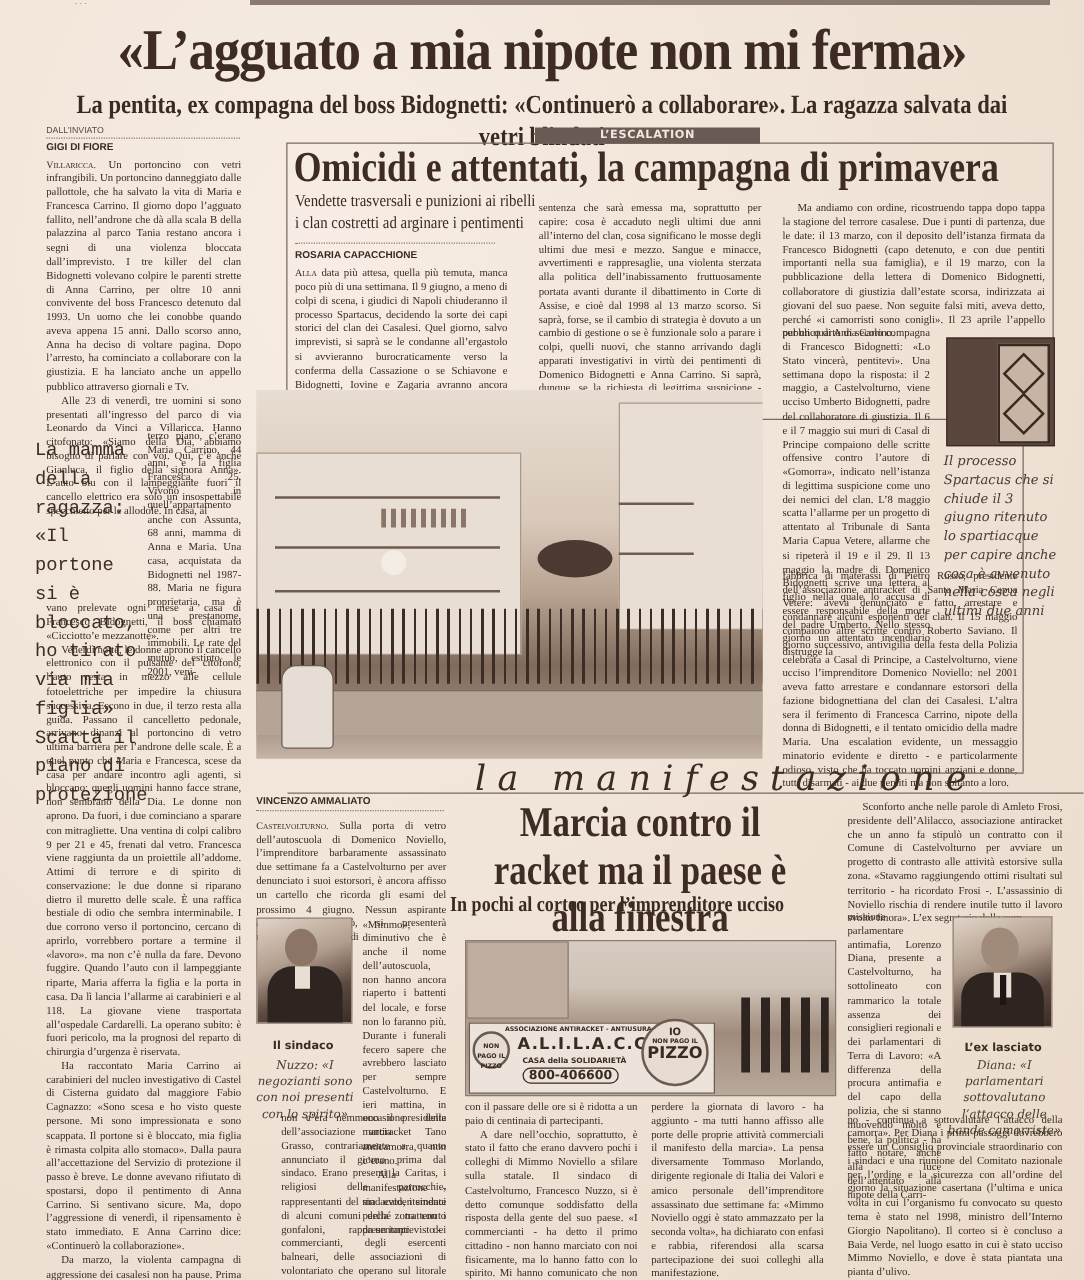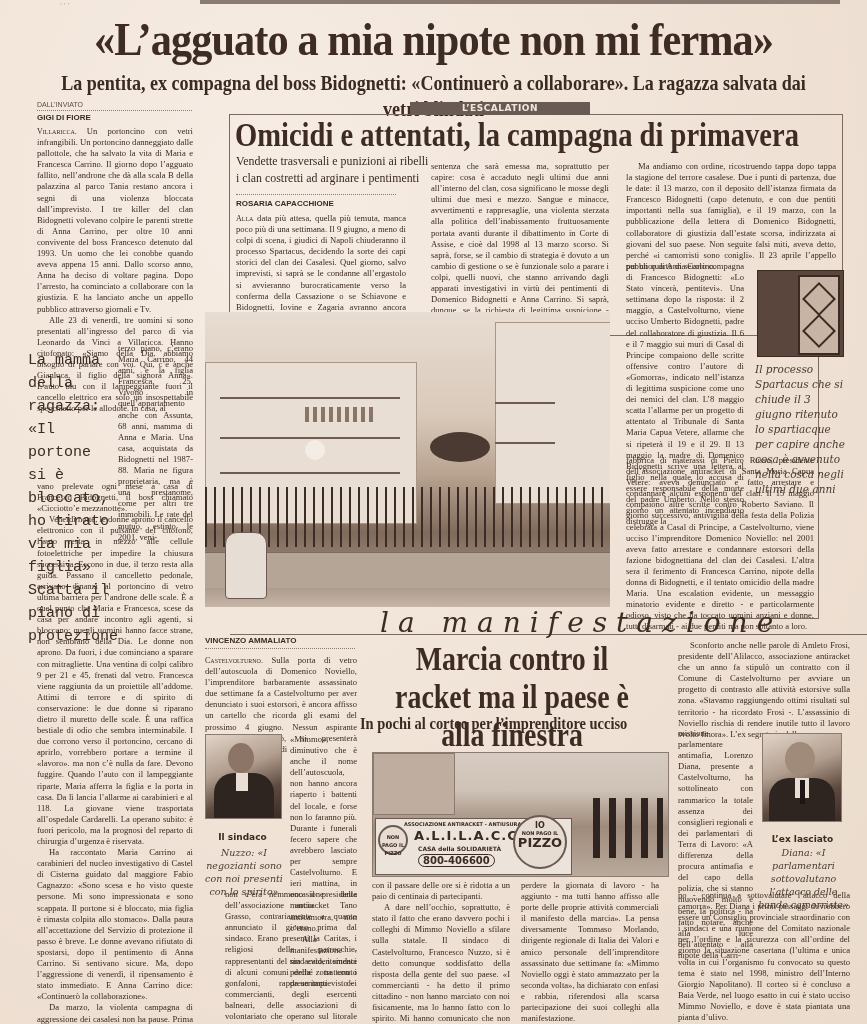--- a/index.html
+++ b/index.html
@@ -37,21 +37,21 @@
   .body p { margin:0; text-indent:12px; }
   .body p.first { text-indent:0; }
   .smallcaps { font-variant:small-caps; font-size:8px; }
 
   .pullquote {
     font-family:Liberation Mono, monospace; font-size:15px; line-height:23px; color:#3d2b24;
   }
 
   .escal-box { left:229px; top:114px; width:612px; height:220px; border:1px solid #7a6a62; }
   .escal-tag {
-    left:410px; top:102px; width:180px; height:13px; background:#6a5a54; color:#f2e6dc;
+    left:428px; top:102px; width:180px; height:13px; background:#6a5a54; color:#f2e6dc;
     font-family:"DejaVu Sans", sans-serif; font-weight:bold; font-size:9px; text-align:center; line-height:13px; letter-spacing:0.5px;
   }
   .escal-title {
     left:235px; top:115px; width:600px; font-family:"Liberation Serif", serif; font-weight:bold;
     font-size:34px; line-height:40px; color:#3d2b24; transform:scaleX(0.84); transform-origin:left; white-space:nowrap;
   }
   .escal-deck {
     font-family:"Liberation Serif", serif; font-size:13.5px; line-height:16.5px; color:#3a2a22;
     transform:scaleX(0.88); transform-origin:left; white-space:nowrap;
   }

